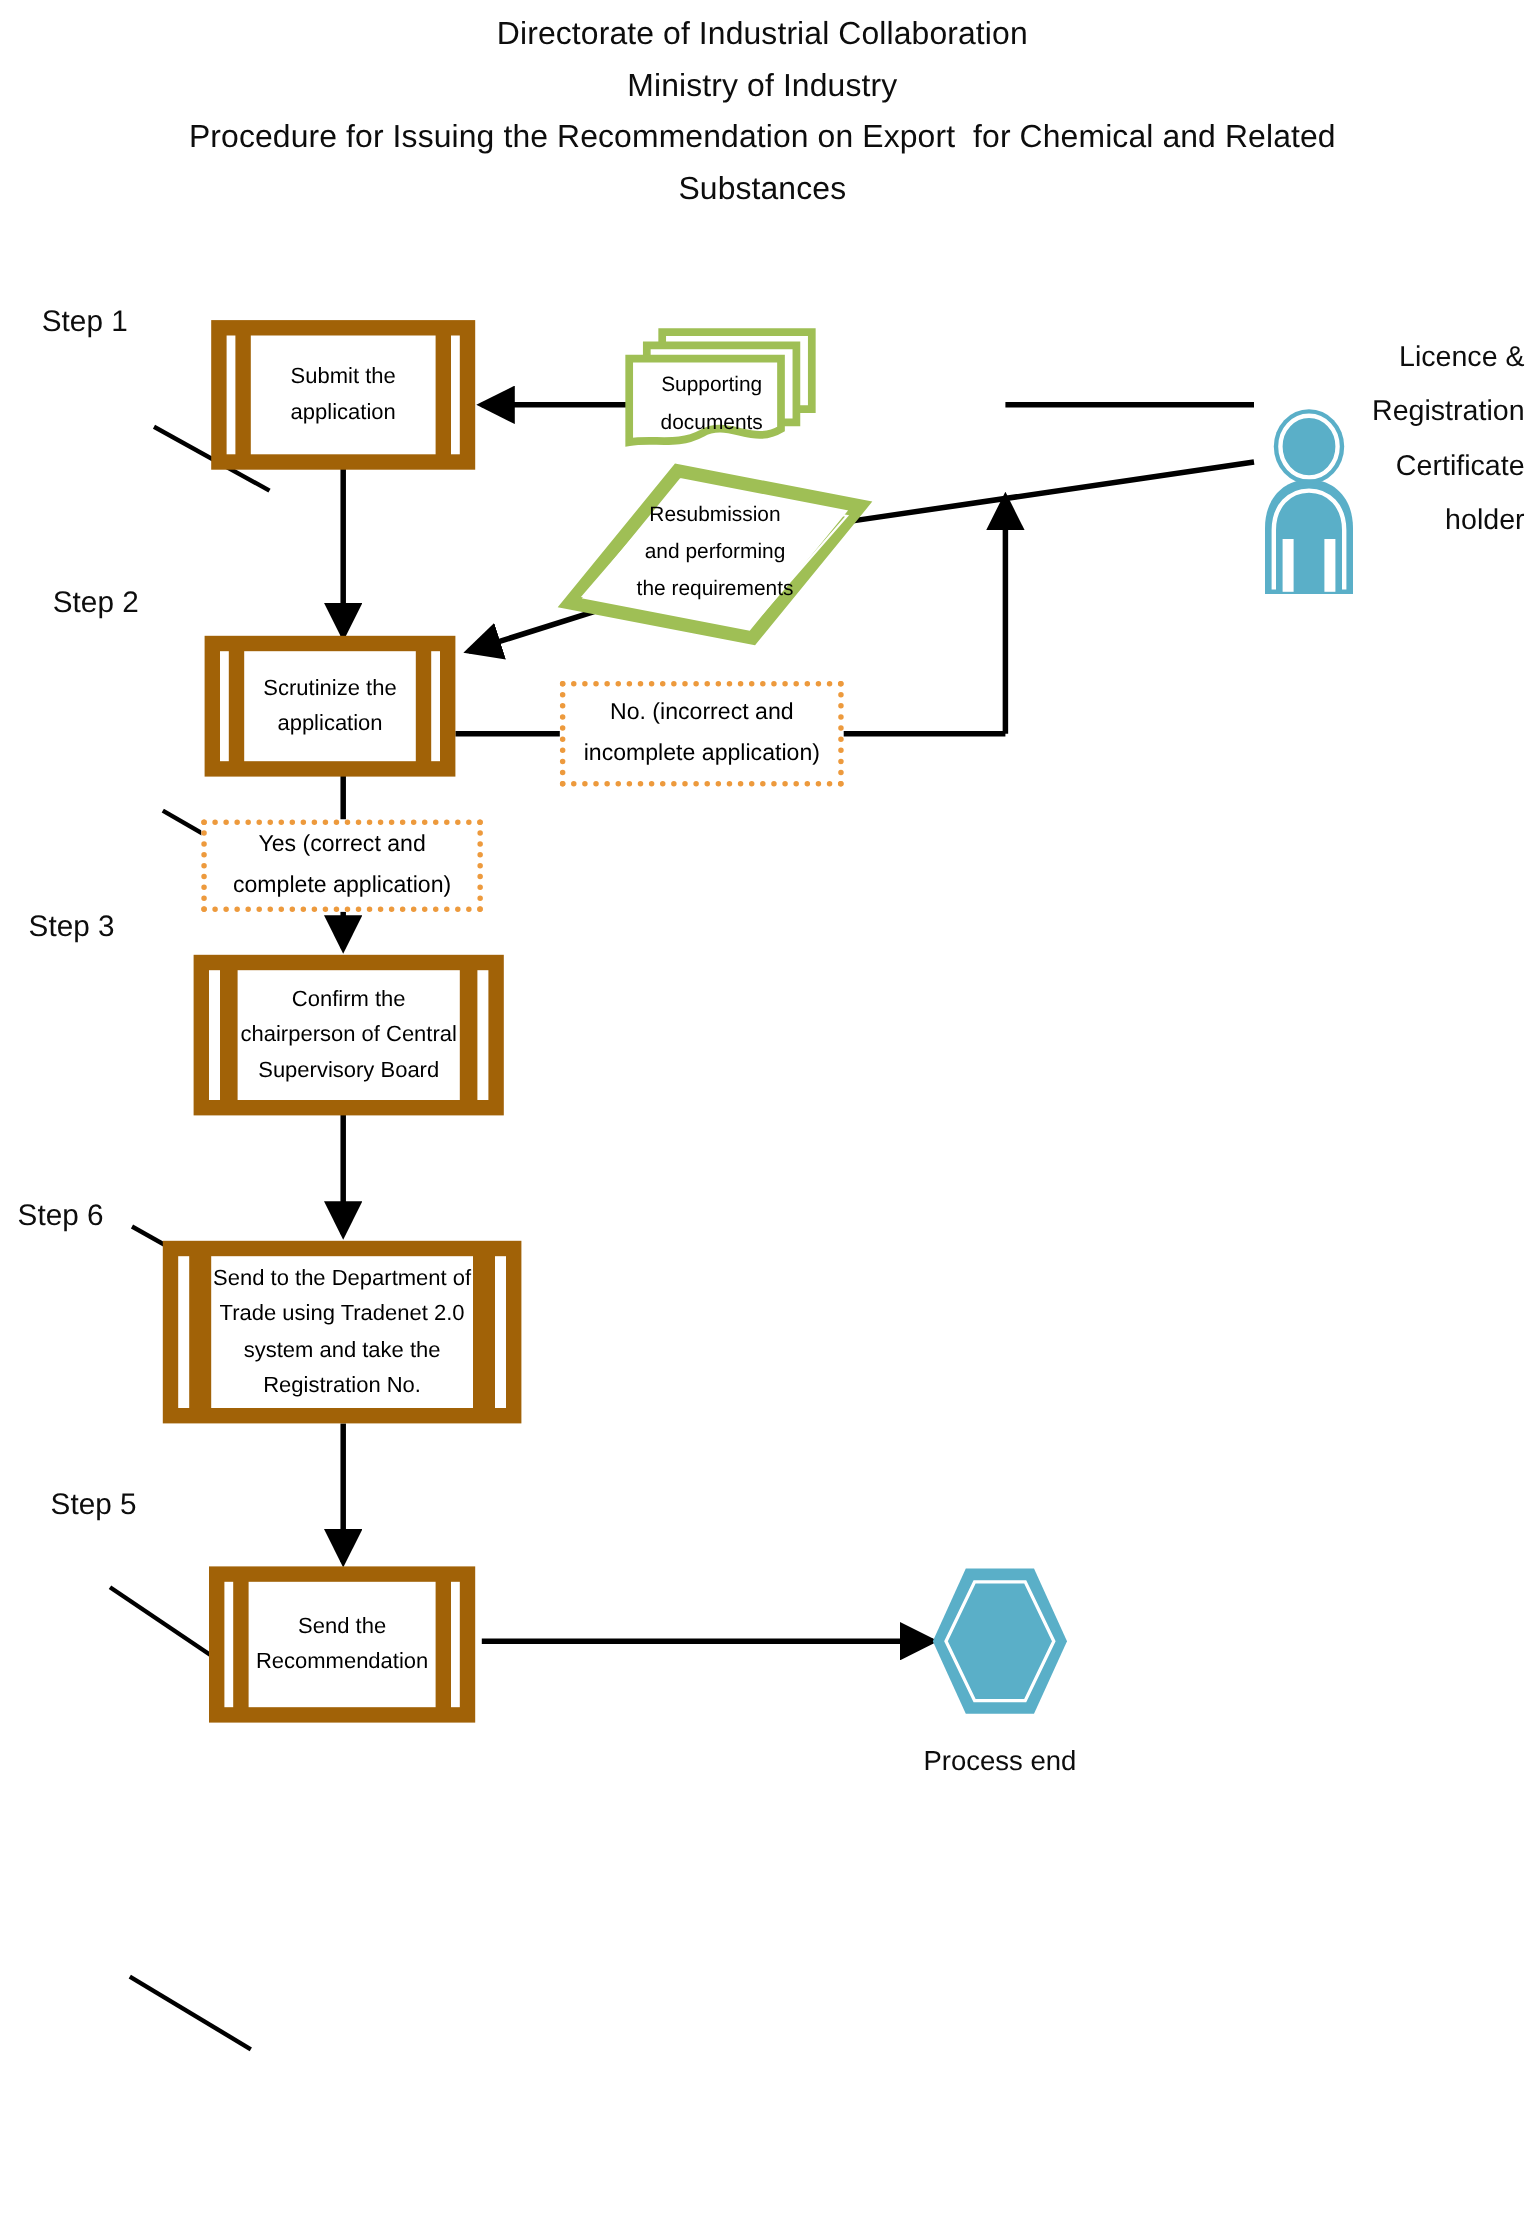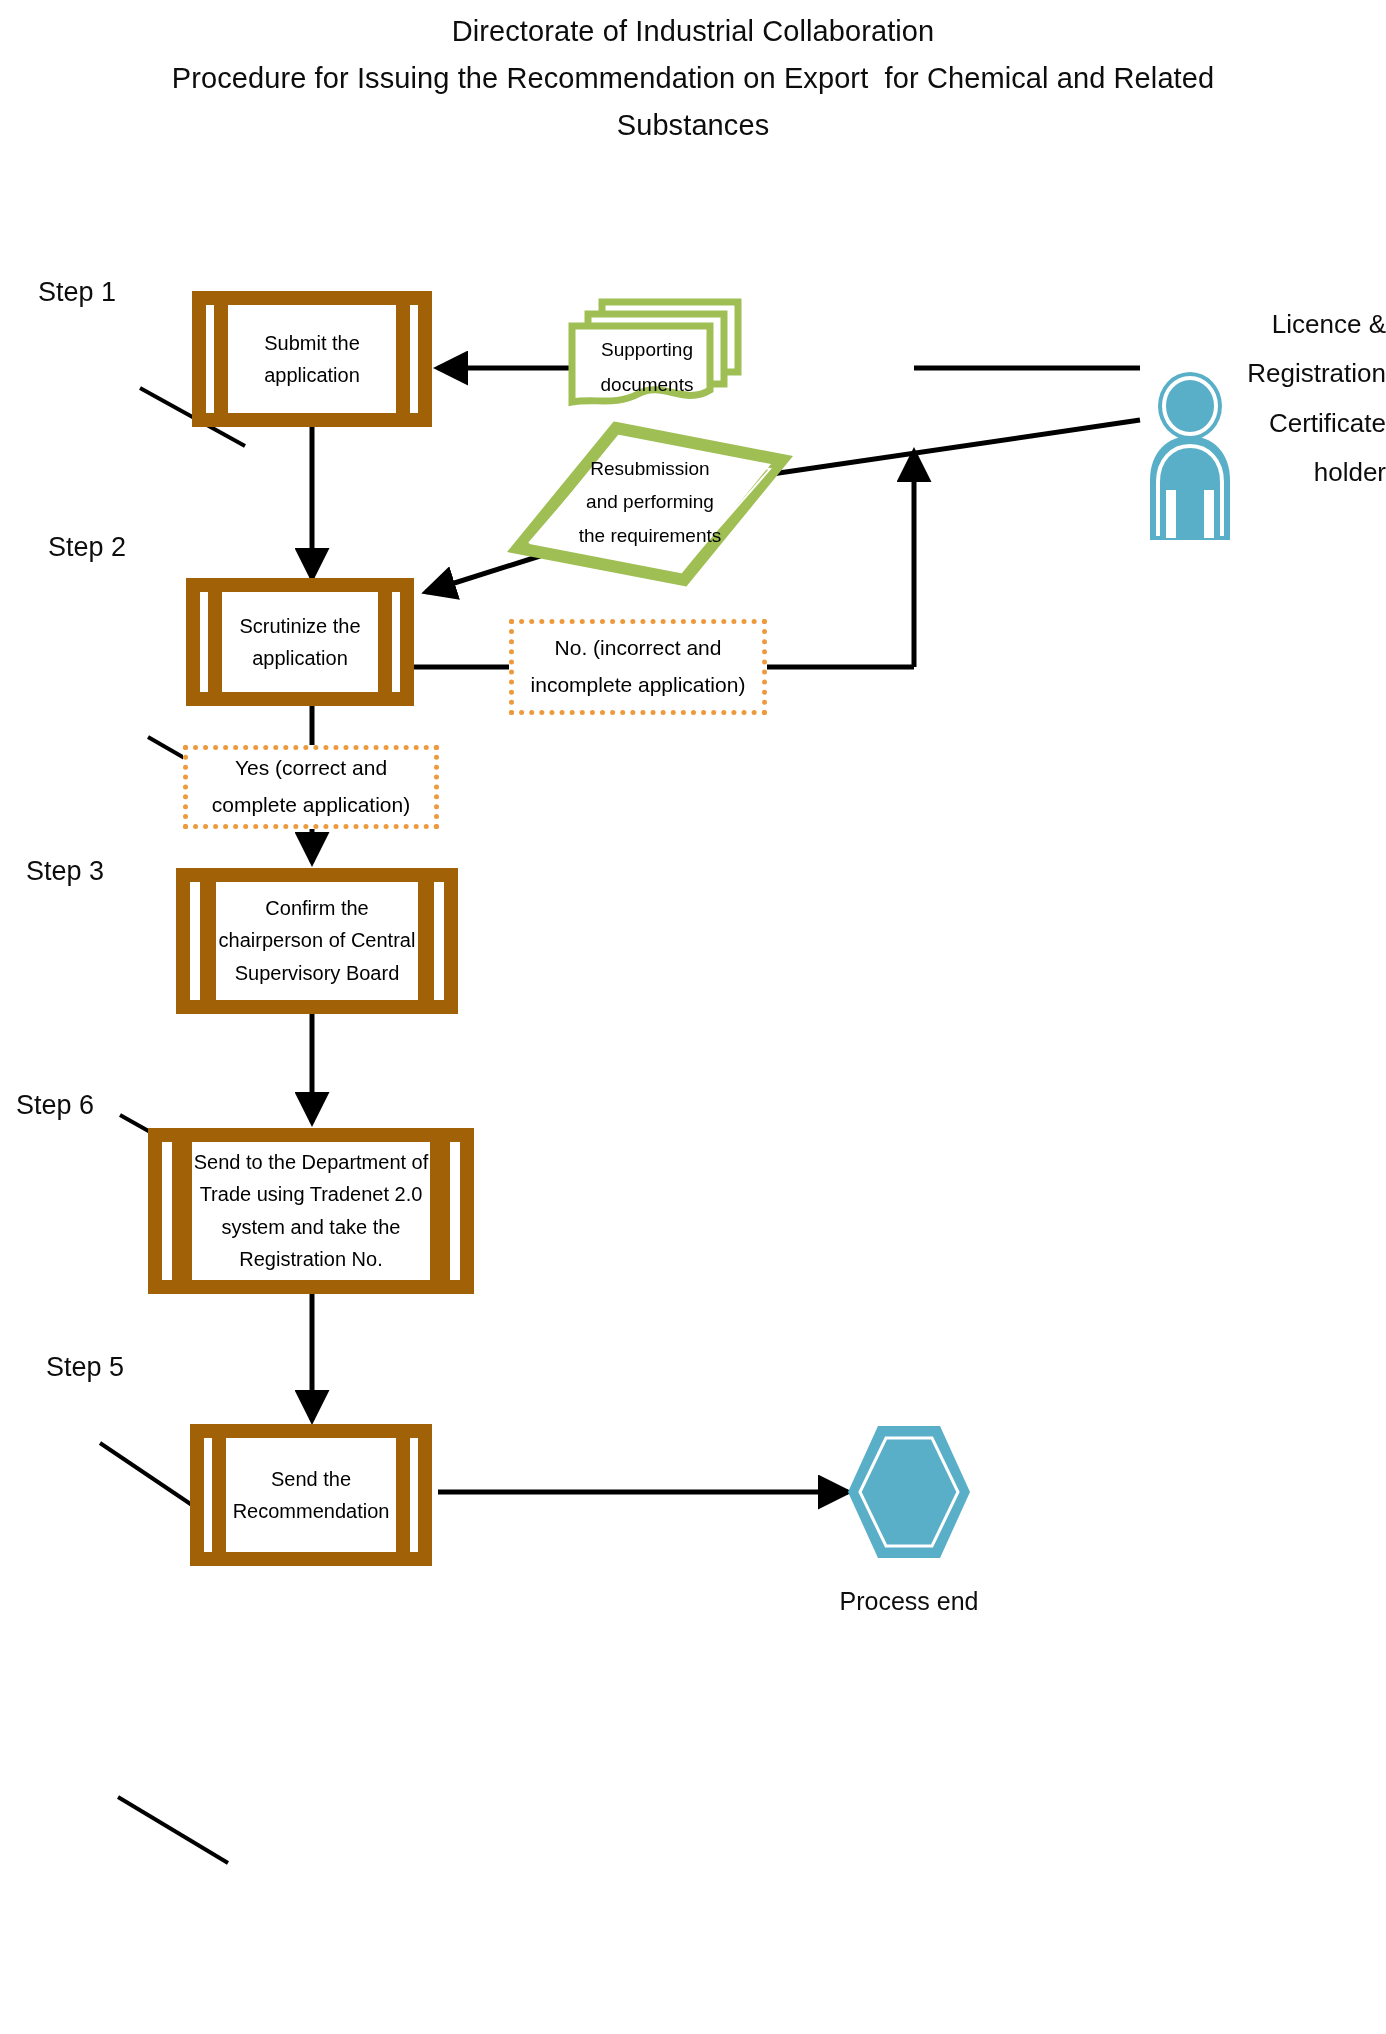--- a/index.html
+++ b/index.html
@@ -153,20 +153,21 @@
     pointer-events: none;
   }
 </style>
 </head>
 <body>
 
 <div id="page">
 
   <div class="title-block">
     <div class="title-line">Directorate of Industrial Collaboration</div>
+    <div class="title-line">Ministry of Industry</div>
     <div class="title-line">Procedure for Issuing the Recommendation on Export  for Chemical and Related</div>
     <div class="title-line">Substances</div>
   </div>
 
   <svg id="connectors" viewBox="0 0 1386 2034" width="1386" height="2034">
     <defs>
       <marker id="arrowhead" markerWidth="7" markerHeight="7" refX="6" refY="3.5" orient="auto" markerUnits="strokeWidth">
         <path d="M0,0 L7,3.5 L0,7 z" fill="#000000"></path>
       </marker>
     </defs>
@@ -202,21 +203,21 @@
 
     <line x1="312" y1="1013" x2="312" y2="1122" stroke="#000000" stroke-width="5" marker-end="url(#arrowhead)"></line>
 
     <line x1="312" y1="1294" x2="312" y2="1420" stroke="#000000" stroke-width="5" marker-end="url(#arrowhead)"></line>
 
     <line x1="438" y1="1492" x2="848" y2="1492" stroke="#000000" stroke-width="5" marker-end="url(#arrowhead)"></line>
   </svg>
 
   <div class="step-label" style="left:38px; top:277px;">Step 1</div>
   <div class="step-label" style="left:48px; top:532px;">Step 2</div>
-  <div class="step-label" style="left:26px; top:827px;margin-top:29px;">Step 3</div>
+  <div class="step-label" style="left:26px; top:827px;">Step 3</div>
   <div class="step-label" style="left:16px; top:1090px;">Step 6</div>
   <div class="step-label" style="left:46px; top:1352px;">Step 5</div>
 
   <div class="proc" style="left:192px; top:291px; width:240px; height:136px;">
     <div class="inner bar-l" style="width:8px;"></div>
     <div class="inner bar-r" style="width:8px;"></div>
     <div class="inner body" style="left:36px; right:36px;"></div>
     <div class="label">Submit the
 application</div>
   </div>

